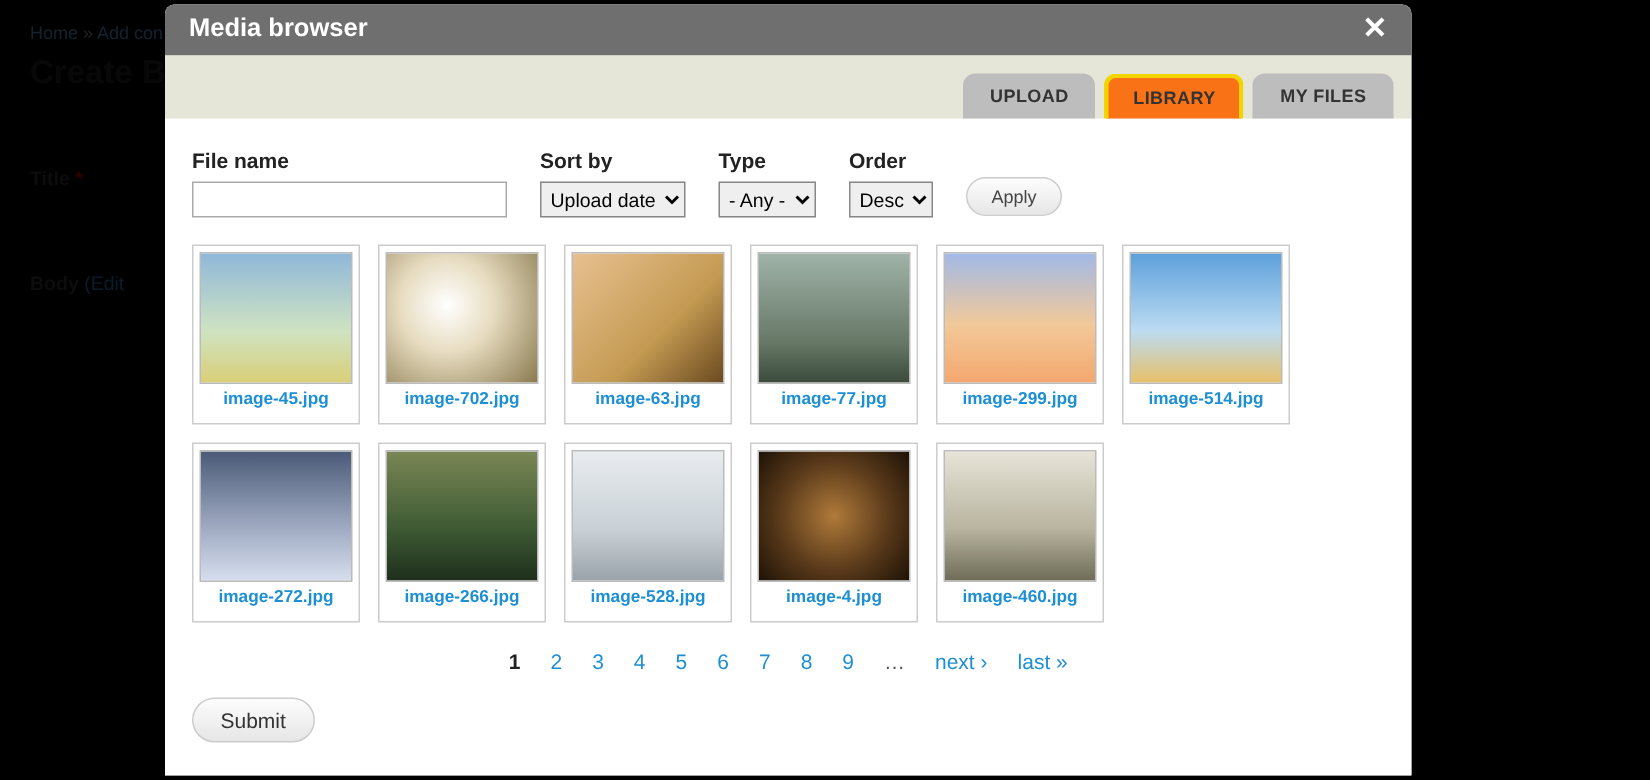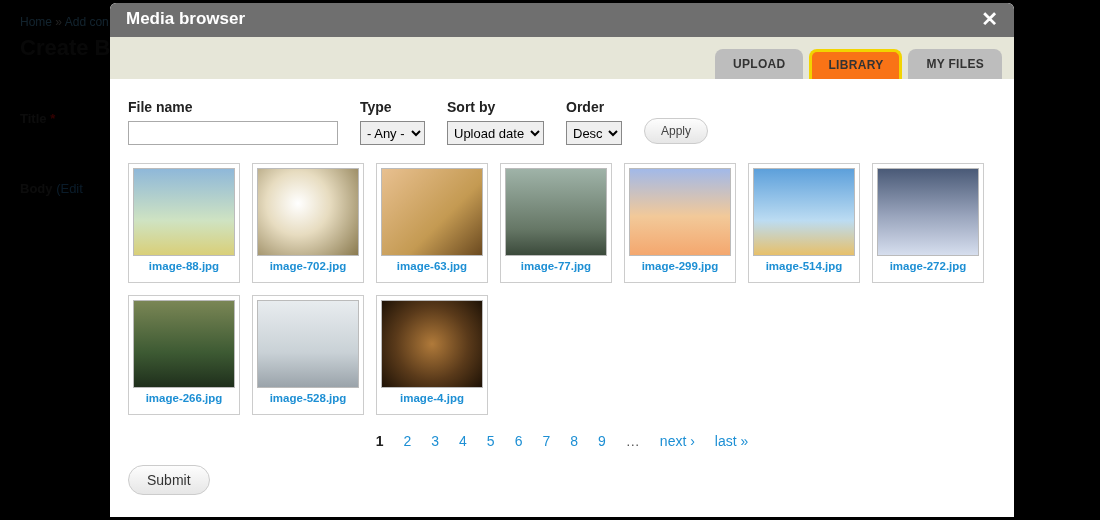--- a/index.html
+++ b/index.html
@@ -28,21 +28,21 @@
   .bg-body-label .edit { color: #2a6ea5; font-weight: normal; }
   .overlay {
     position: absolute;
     inset: 0;
     background: rgba(0,0,0,0.75);
   }
   .modal {
     position: absolute;
     top: 3px;
     left: 110px;
-    width: 904px;
+    width: 831px;
     height: 514px;
     background: #fff;
     border-radius: 6px 6px 0 0;
     overflow: hidden;
     display: flex;
     flex-direction: column;
   }
   .modal-header {
     background: #6f6f6f;
     color: #fff;
@@ -241,45 +241,45 @@
   </div>
 
   <div class="modal-body">
 
     <div class="filters">
       <div class="filter-group">
         <label>File name</label>
         <input type="text" value="" style="">
       </div>
       <div class="filter-group">
+        <label>Sort by</label>
+        <select>
+          <option>Upload date</option>
+        </select>
+      </div>
+      <div class="filter-group">
         <label>Type</label>
         <select>
           <option>- Any -</option>
-        </select>
-      </div>
-      <div class="filter-group">
-        <label>Sort by</label>
-        <select>
-          <option>Upload date</option>
         </select>
       </div>
       <div class="filter-group">
         <label>Order</label>
         <select>
           <option>Desc</option>
         </select>
       </div>
       <button class="apply-btn">Apply</button>
     </div>
 
     <div class="grid" id="grid">
         <div class="thumb">
           <div class="thumb-img img-88"></div>
           <div class="thumb-spacer"></div>
-          <div class="thumb-label">image-88.jpg</div>
+          <div class="thumb-label">image-45.jpg</div>
         </div>
         <div class="thumb">
           <div class="thumb-img img-702"></div>
           <div class="thumb-spacer"></div>
           <div class="thumb-label">image-702.jpg</div>
         </div>
         <div class="thumb">
           <div class="thumb-img img-63"></div>
           <div class="thumb-spacer"></div>
           <div class="thumb-label">image-63.jpg</div>
@@ -311,20 +311,25 @@
         </div>
         <div class="thumb">
           <div class="thumb-img img-528"></div>
           <div class="thumb-spacer"></div>
           <div class="thumb-label">image-528.jpg</div>
         </div>
         <div class="thumb">
           <div class="thumb-img img-4"></div>
           <div class="thumb-spacer"></div>
           <div class="thumb-label">image-4.jpg</div>
+        </div>
+        <div class="thumb">
+          <div class="thumb-img img-460"></div>
+          <div class="thumb-spacer"></div>
+          <div class="thumb-label">image-460.jpg</div>
         </div>
       </div>
 
     <div class="pager" id="pager">
         <span class="pg current">1</span>
         <span class="pg">2</span>
         <span class="pg">3</span>
         <span class="pg">4</span>
         <span class="pg">5</span>
         <span class="pg">6</span>

